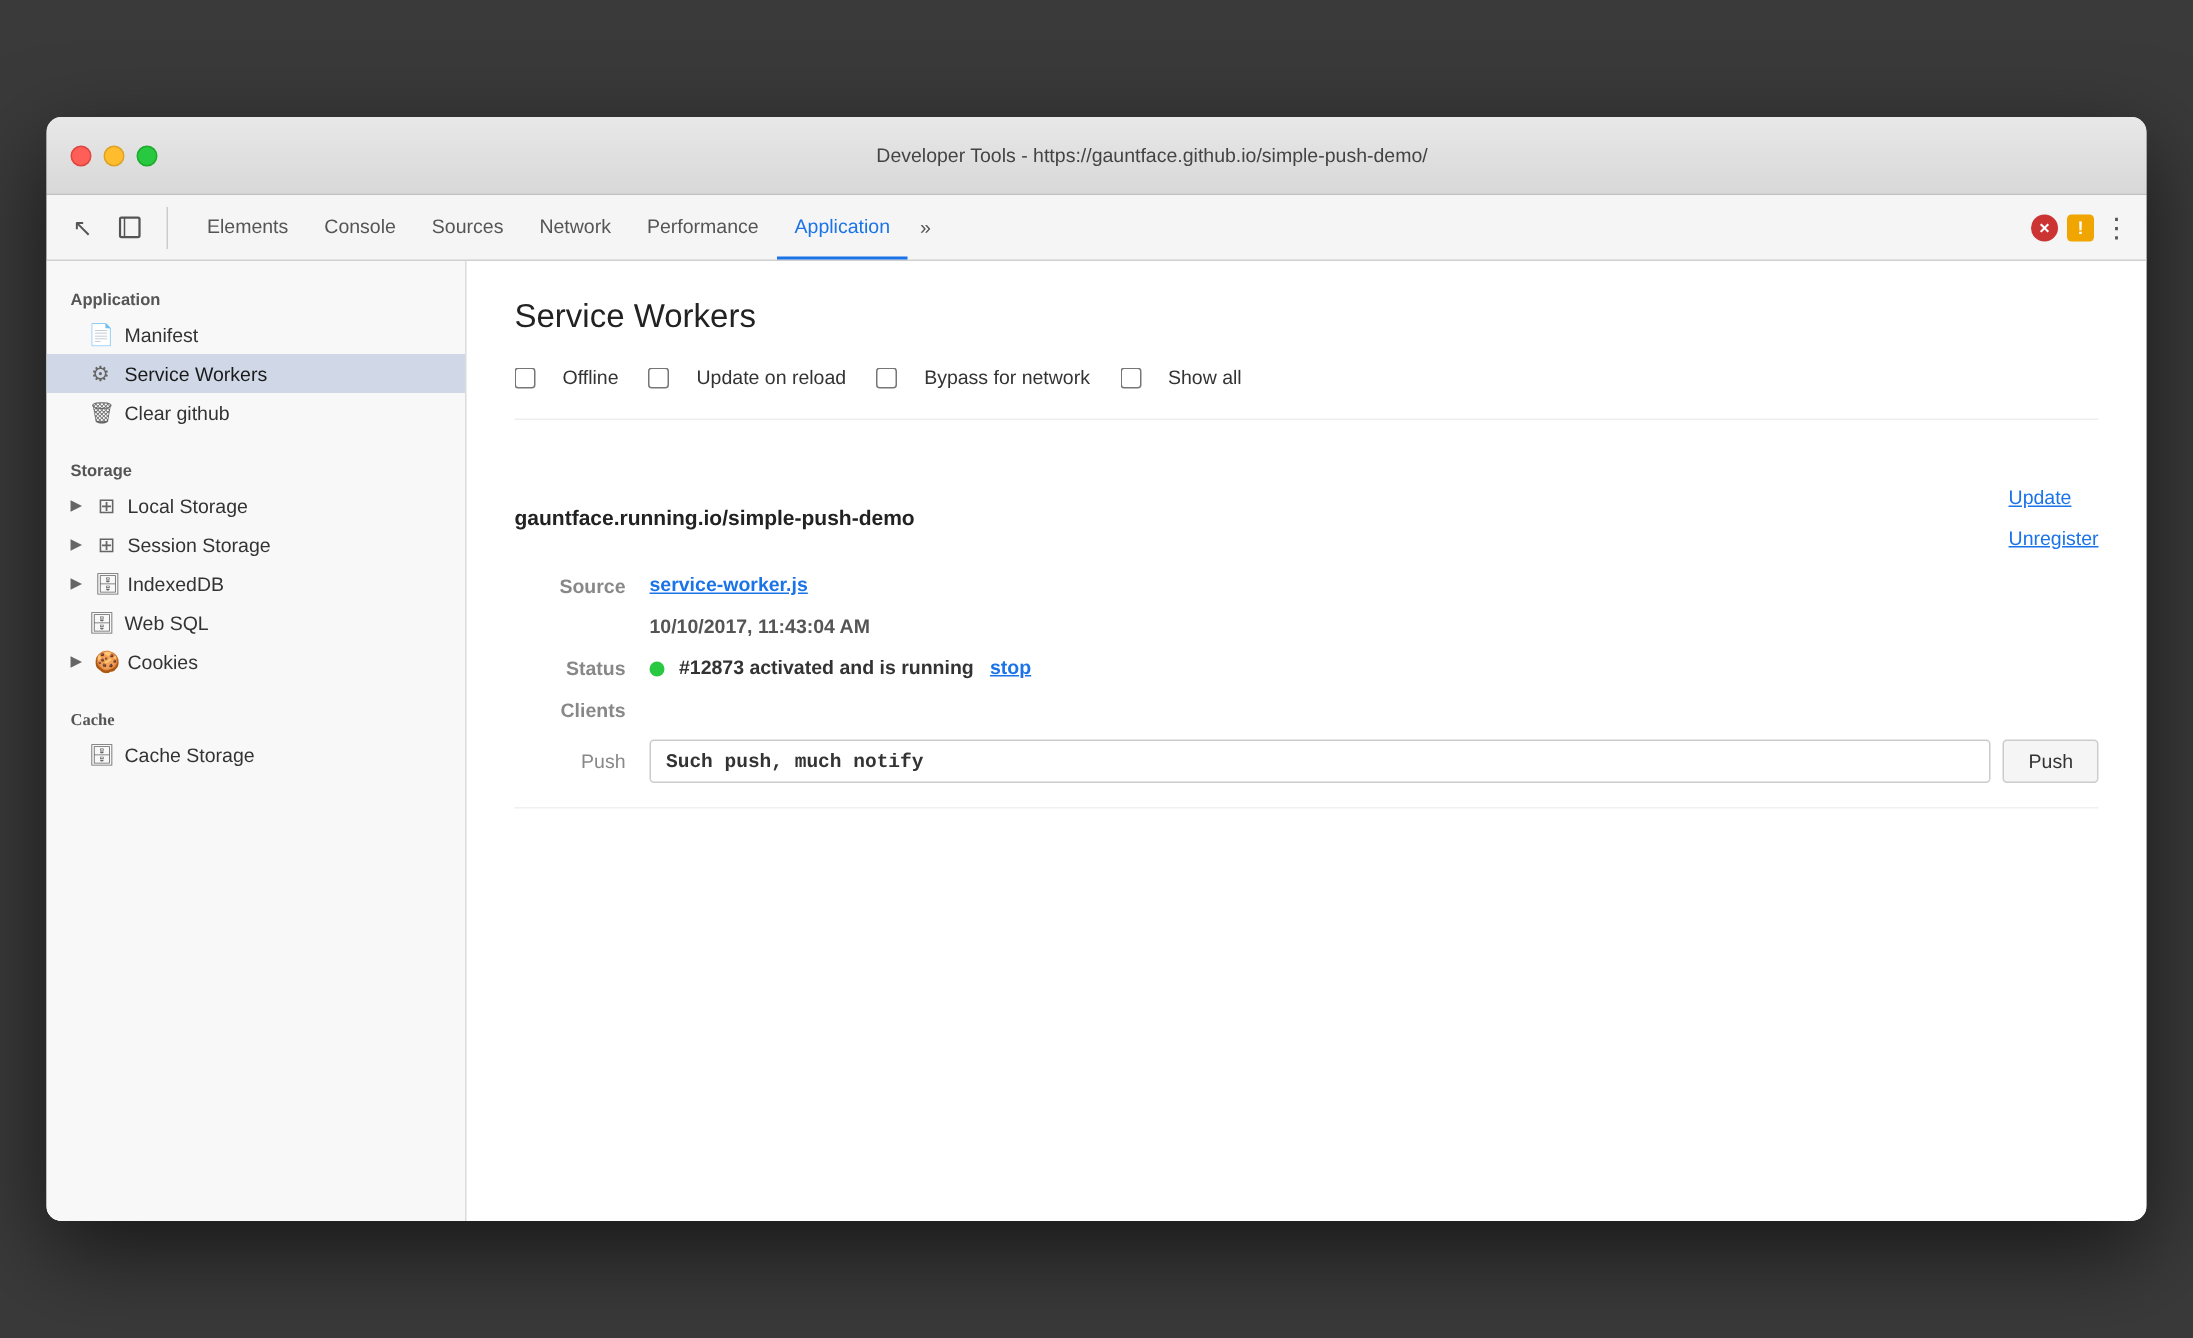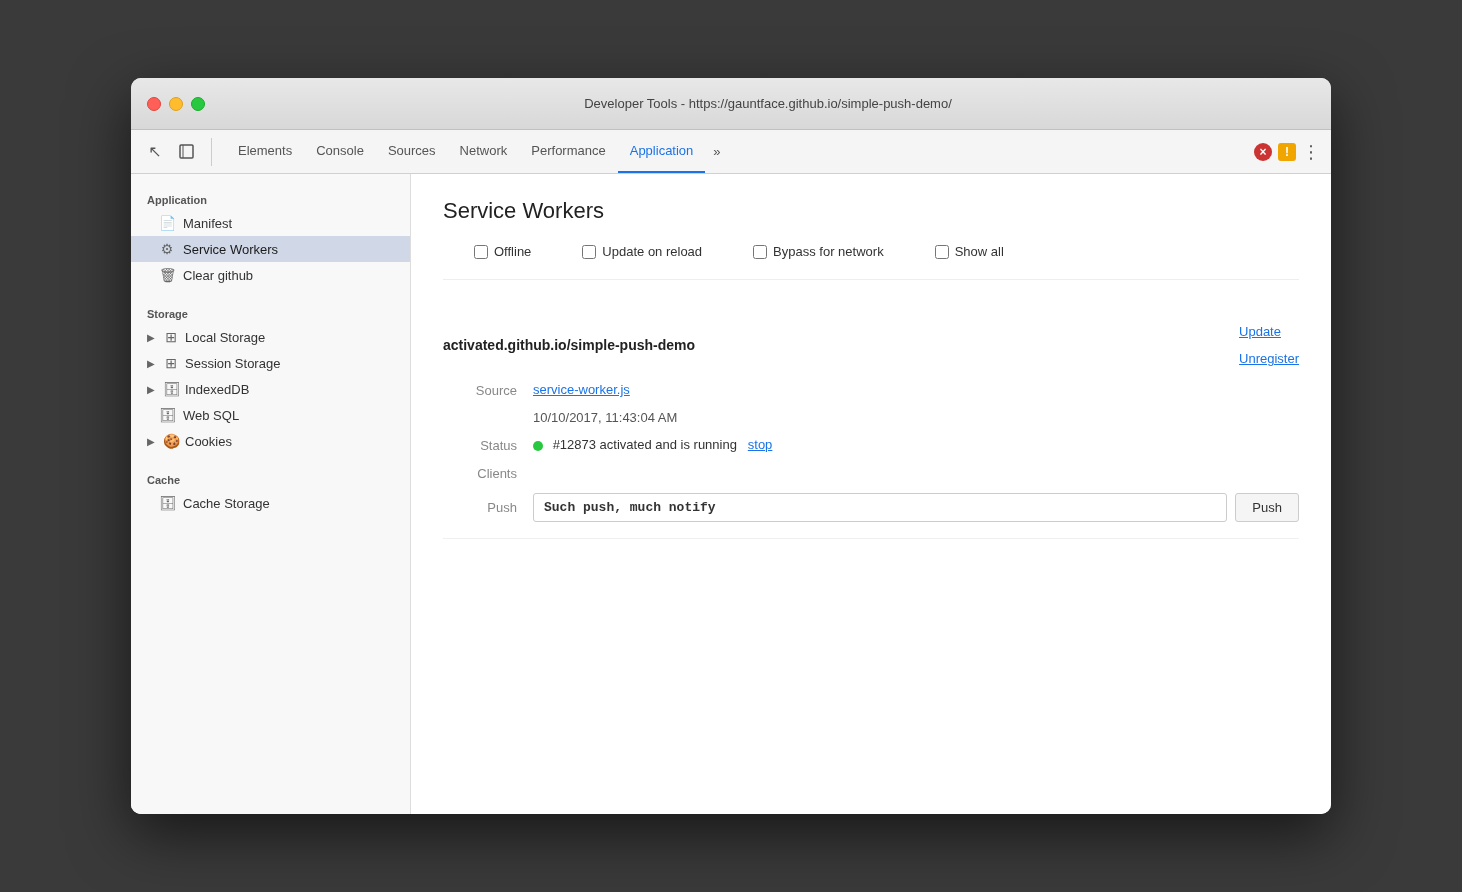--- a/index.html
+++ b/index.html
@@ -5,21 +5,21 @@
     * { box-sizing: border-box; margin: 0; padding: 0; }
     body {
       background: #3a3a3a;
       display: flex;
       align-items: center;
       justify-content: center;
       min-height: 100vh;
       font-family: -apple-system, BlinkMacSystemFont, 'Helvetica Neue', sans-serif;
     }
     .window {
-      width: 1200px;
+      width: 1400px;
       background: #f0f0f0;
       border-radius: 10px;
       overflow: hidden;
       box-shadow: 0 20px 60px rgba(0,0,0,0.6);
     }
     
     .title-bar {
       background: linear-gradient(to bottom, #e8e8e8, #d8d8d8);
       height: 52px;
       display: flex;
@@ -196,25 +196,24 @@
       display: flex;
       align-items: center;
       gap: 20px;
       margin-bottom: 28px;
       padding-bottom: 20px;
       border-bottom: 1px solid #eee;
     }
     .checkbox-item {
       display: flex;
       align-items: center;
-      gap: 6px;
-      font-size: 13px;
-      color: #333;
-      cursor: pointer;
-      margin-left: 31px;
+      gap: 18px;
+      font-size: 13px;
+      color: #333;
+      cursor: pointer;
     }
     .checkbox-item input[type="checkbox"] {
       width: 14px;
       height: 14px;
       cursor: pointer;
     }
     .sw-entry {
       padding: 16px 0;
       border-bottom: 1px solid #f0f0f0;
     }
@@ -239,20 +238,21 @@
       color: #1a73e8;
       text-decoration: underline;
       cursor: pointer;
     }
     .sw-detail-row {
       display: grid;
       grid-template-columns: 90px 1fr;
       gap: 0;
       margin-bottom: 12px;
       align-items: start;
+      font-weight: bold;
     }
     .sw-detail-label {
       font-size: 13px;
       color: #888;
       text-align: right;
       padding-right: 16px;
       padding-top: 1px;
     }
     .sw-detail-value {
       font-size: 13px;
@@ -398,21 +398,21 @@
       <div class="sidebar-item">
         <span class="sidebar-item-icon">🗄</span>
         <span>Web SQL</span>
       </div>
       <div class="sidebar-item-with-arrow">
         <span class="arrow">▶</span>
         <span class="sidebar-item-icon">🍪</span>
         <span>Cookies</span>
       </div>
 
-      <div class="sidebar-section-label" style="margin-top:12px;">Cache</div>
+      <div class="sidebar-section-label" style="margin-top:12px;font-family:Liberation Serif, serif;">Cache</div>
 
       <div class="sidebar-item">
         <span class="sidebar-item-icon">🗄</span>
         <span>Cache Storage</span>
       </div>
     </div>
 
     <div class="content">
       <h1 class="content-title">Service Workers</h1>
 
@@ -430,21 +430,21 @@
           <span>Bypass for network</span>
         </label>
         <label class="checkbox-item">
           <input type="checkbox" style="">
           <span>Show all</span>
         </label>
       </div>
 
       <div class="sw-entry">
         <div class="sw-header">
-          <span class="sw-origin">activated.github.io/simple-push-demo</span>
+          <span class="sw-origin">gauntface.running.io/simple-push-demo</span>
           <div class="sw-actions">
             <span class="sw-action-link">Update</span>
             <span class="sw-action-link">Unregister</span>
           </div>
         </div>
 
         <div class="sw-detail-row">
           <span class="sw-detail-label">Source</span>
           <span class="sw-detail-value">
             <a class="sw-source-link">service-worker.js</a>

